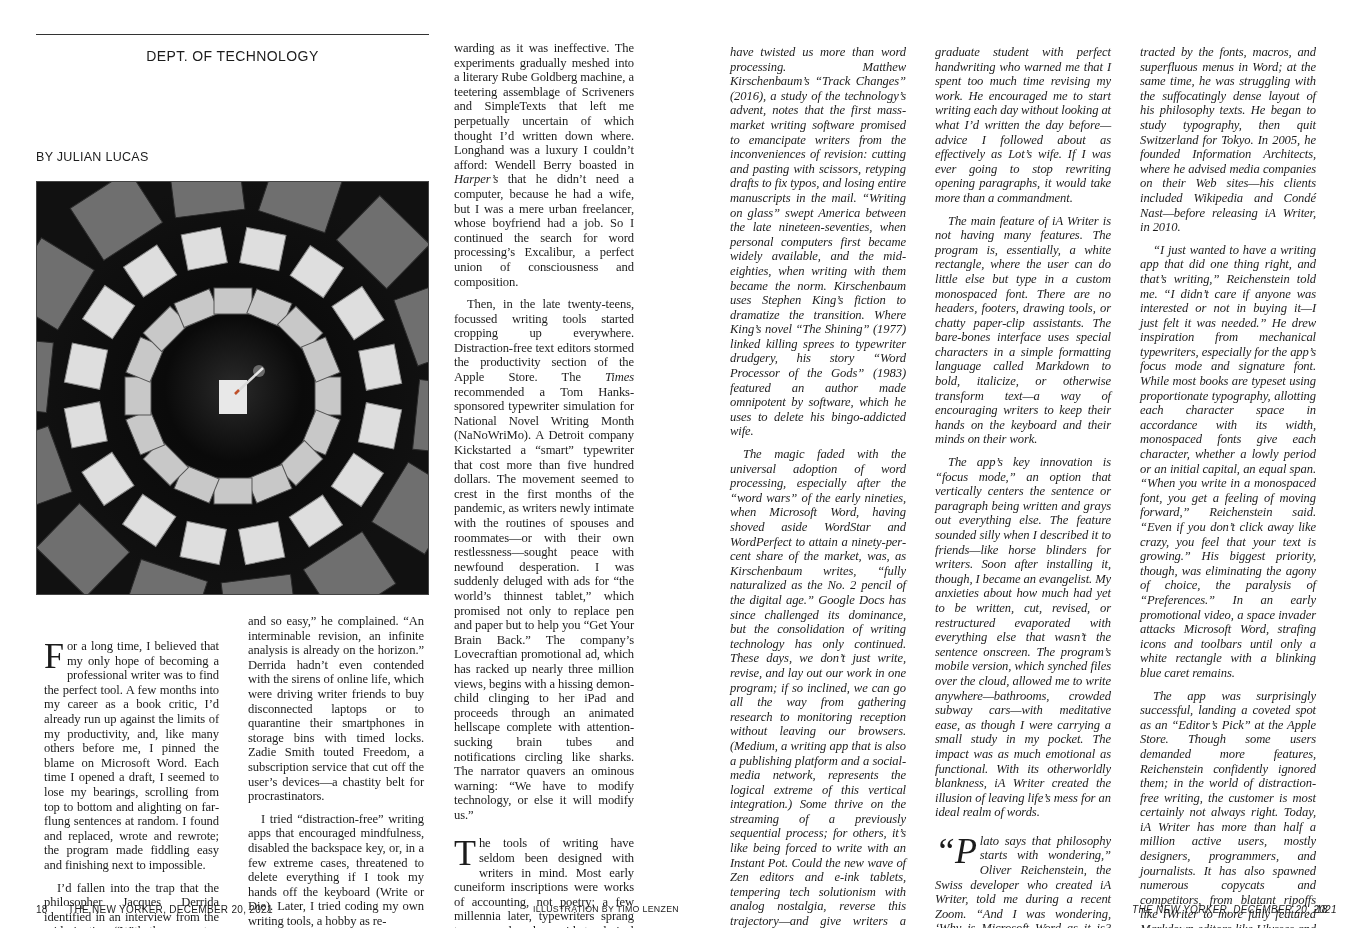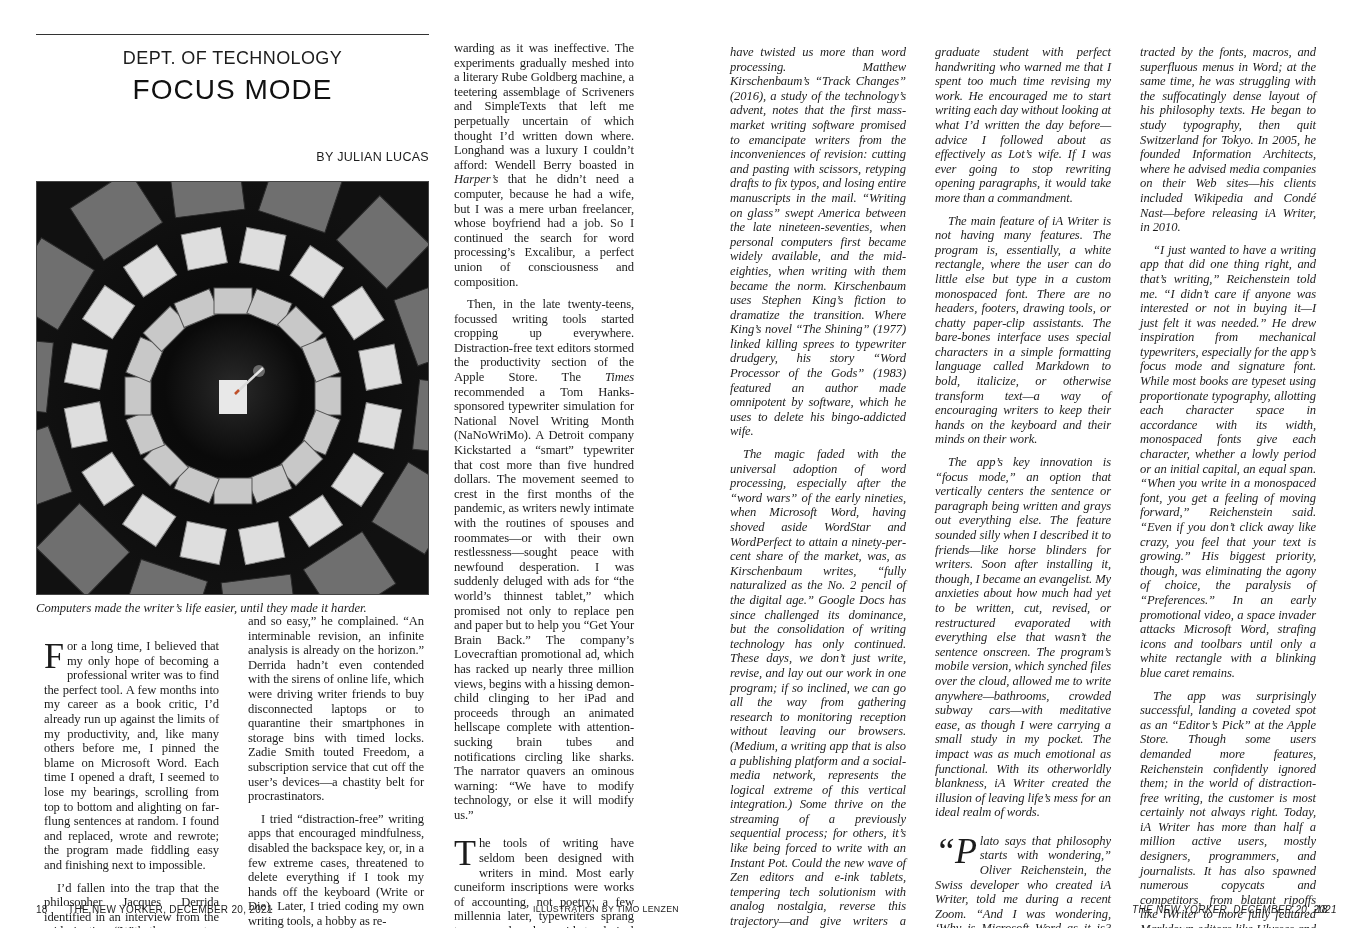--- a/index.html
+++ b/index.html
@@ -7,42 +7,41 @@
          font-family: "Liberation Serif", "DejaVu Serif", serif; color: #1c1c1c; }
   .page { position: absolute; top: 0; height: 928px; }
   .col { position: absolute; font-size: 12.6px; line-height: 14.6px; text-align: justify;
          hyphens: manual; letter-spacing: -0.1px; }
   .col p { margin: 8px; text-indent: 13px; }
   .col p.noindent { text-indent: 0; }
   .col p.section { margin-top: 14px; text-indent: 0; }
   .dropcap { float: left; font-size: 36px; line-height: 28px; margin: 2px 3px 0 0; padding-top: 1px; }
   .topRule { position: absolute; left: 36px; top: 34px; width: 393px; height: 1px; background: #333; }
   .dept { position: absolute; left: 36px; width: 393px; top: 48px; text-align: center;
-          font-family: "Liberation Sans", "DejaVu Sans", sans-serif; font-size: 18px; letter-spacing: 0.4px; }
+          font-family: "Liberation Sans", "DejaVu Sans", sans-serif; font-size: 14px; letter-spacing: 0.4px; }
   .title { position: absolute; left: 36px; width: 393px; top: 74px; text-align: center;
            font-family: "Liberation Sans", "DejaVu Sans", sans-serif; font-size: 28px; letter-spacing: 1px; color:#111; }
   .dek { position: absolute; left: 36px; width: 393px; top: 122px; text-align: center;
          font-style: italic; font-size: 12.6px; }
-  .byline { position: absolute; left: 36px; width: 393px; top: 150px; text-align: right;
+  .byline { position: absolute; left: 36px; width: 393px; top: 150px; text-align: left;
             font-family: "Liberation Sans", "DejaVu Sans", sans-serif; font-size: 12.5px; letter-spacing: 0.3px; }
   .illus { position: absolute; left: 36px; top: 181px; width: 393px; height: 414px;
            background: #0d0d0d; overflow: hidden; border: 1px solid #444; box-sizing: border-box; }
   .caption { position: absolute; left: 36px; top: 601px; width: 400px; font-style: italic; font-size: 12.6px; }
   .folio { position: absolute; top: 904px; font-family: "Liberation Sans", "DejaVu Sans", sans-serif;
            font-size: 10px; letter-spacing: 0.3px; }
   .credit { position: absolute; top: 904px; font-family: "Liberation Sans", "DejaVu Sans", sans-serif;
             font-size: 8.8px; letter-spacing: 0.3px; padding-left: 28px; }
 </style>
 </head>
 <body>
 
 <div class="page" style="left:0;width:680px;">
   <div class="topRule"></div>
   <div class="dept">DEPT. OF TECHNOLOGY</div>
-  <div class="title">FOCUS MODE</div>
   <div class="byline">BY JULIAN LUCAS</div>
 
   <div class="illus">
     <svg width="393" height="414" viewBox="0 0 393 414">
       <defs>
         <radialGradient id="glow" cx="50%" cy="50%" r="50%">
           <stop offset="0" stop-color="#2a2a2a"></stop>
           <stop offset="0.35" stop-color="#0a0a0a"></stop>
           <stop offset="1" stop-color="#111"></stop>
         </radialGradient>
@@ -100,21 +99,20 @@
           <rect x="244.175144212722" y="133.82485578727795" width="38" height="26" fill="#c8c8c8" stroke="#555" stroke-width="1" transform="rotate(405 263.175144212722 146.82485578727795)"></rect>
           <rect x="264.7685555885722" y="164.6450739253164" width="38" height="26" fill="#c8c8c8" stroke="#555" stroke-width="1" transform="rotate(427.49999999999994 283.7685555885722 177.6450739253164)"></rect>
         </g>
       <rect x="182" y="198" width="28" height="34" fill="#e8e8e8"></rect>
       <line x1="198" y1="212" x2="226" y2="186" stroke="#d9d9d9" stroke-width="2.5"></line>
       <line x1="198" y1="212" x2="202" y2="208" stroke="#c0502a" stroke-width="2.5"></line>
       <circle cx="222" cy="189" r="6" fill="#fff" opacity="0.35"></circle>
     </svg>
   </div>
 
-  <div class="caption">Computers made the writer’s life easier, until they made it harder.</div>
 
   <div class="col" style="left:36px;top:631px;width:191px;">
     <p class="noindent"><span class="dropcap">F</span><span>or a long time, I believed that my only hope of becoming a professional writer was to find the perfect tool. A few months into my career as a book critic, I’d already run up against the limits of my productivity, and, like many others before me, I pinned the blame on Microsoft Word. Each time I opened a draft, I seemed to lose my bearings, scrolling from top to bottom and alighting on far-flung sentences at random. I found and replaced, wrote and rewrote; the program made fiddling easy and finishing next to impossible.</span></p>
     <p>I’d fallen into the trap that the philosopher Jacques Derrida identified in an interview from the mid-nineties. “With the computer, everything is rapid</p>
   </div>
 
   <div class="col" style="left:240px;top:606px;width:192px;">
     <p class="noindent">and so easy,” he complained. “An interminable revision, an infinite analysis is already on the horizon.” Derrida hadn’t even contended with the sirens of online life, which were driving writer friends to buy disconnected laptops or to quarantine their smartphones in storage bins with timed locks. Zadie Smith touted Freedom, a subscription service that cut off the user’s devices—a chastity belt for procrastinators.</p>
     <p>I tried “distraction-free” writing apps that encouraged mindfulness, disabled the backspace key, or, in a few extreme cases, threatened to delete everything if I took my hands off the keyboard (Write or Die). Later, I tried coding my own writing tools, a hobby as re-</p>
   </div>

